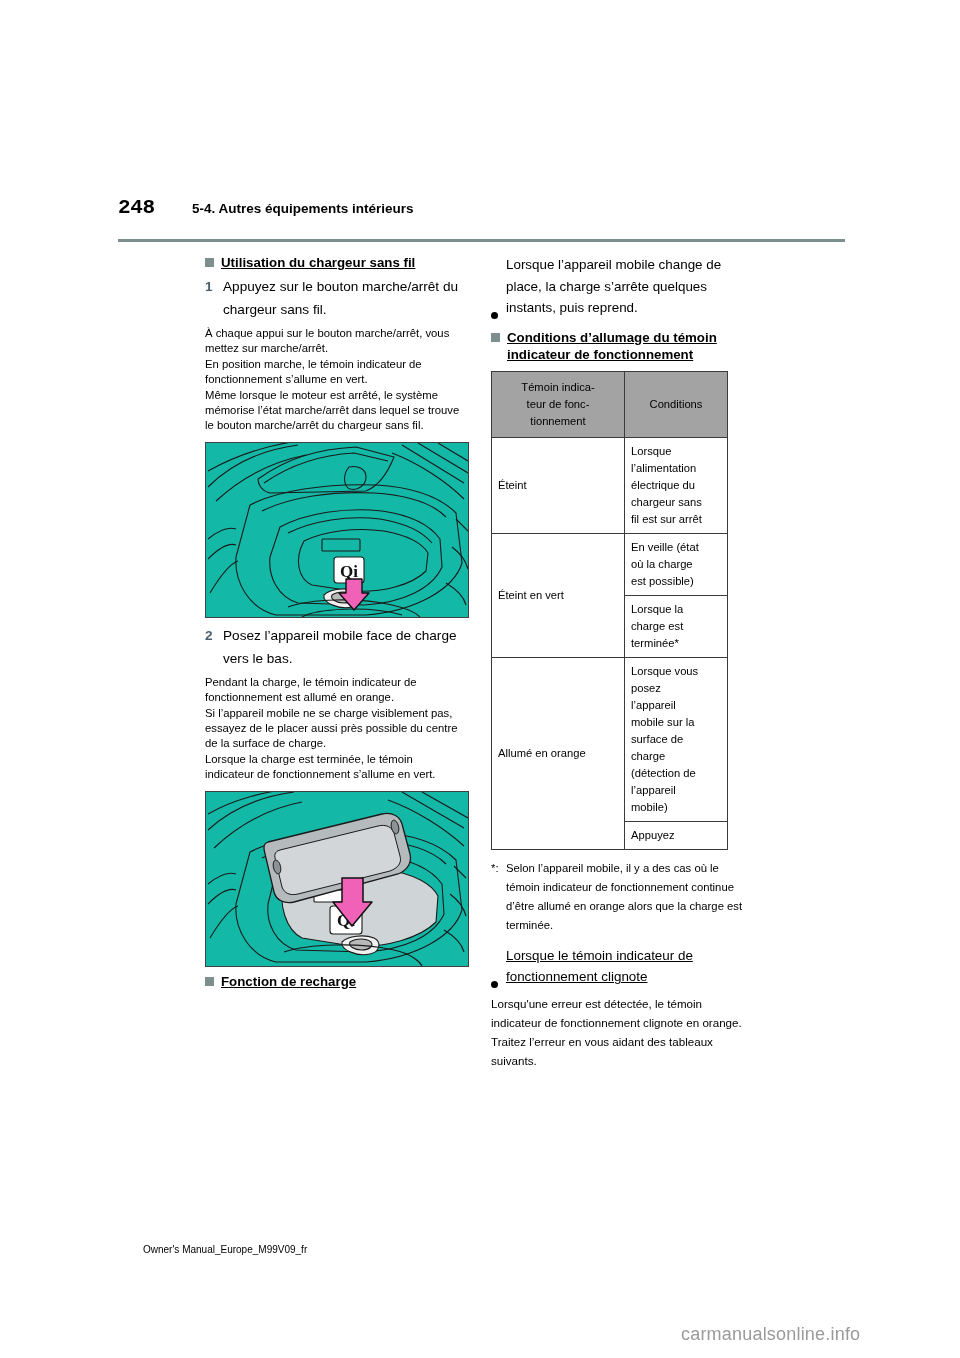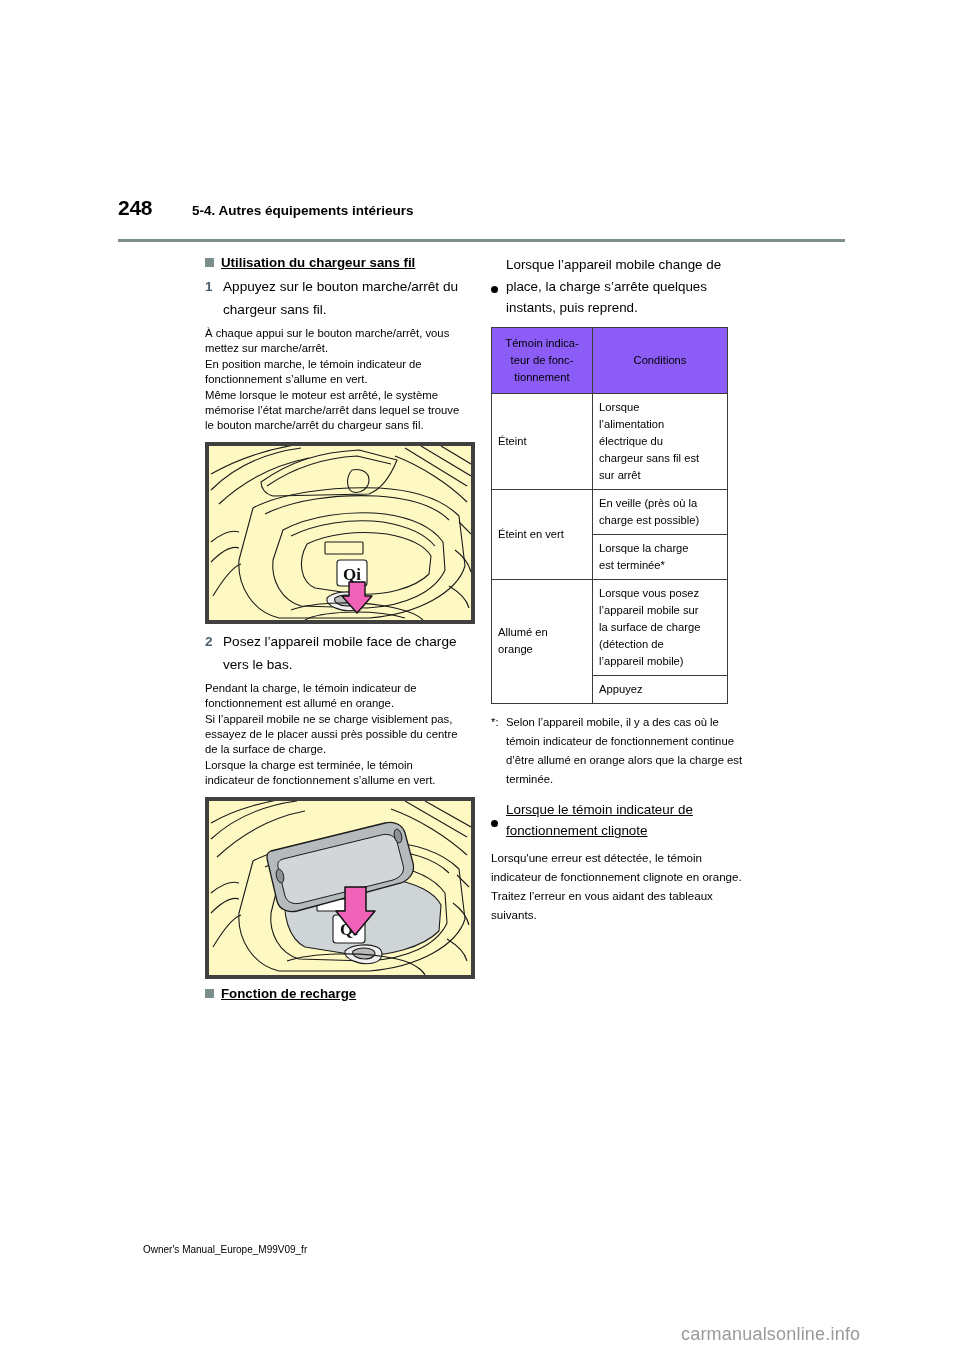--- a/index.html
+++ b/index.html
@@ -24,20 +24,21 @@
     width: 730px;
     height: 34px;
     display: flex;
     align-items: baseline;
   }
   #page-number {
     font-size: 21px;
     font-weight: bold;
     letter-spacing: -0.3px;
     width: 74px;
+    font-family: Liberation Mono, monospace;
   }
   #header-section {
     font-size: 13.5px;
     font-weight: bold;
   }
   #header-rule {
     position: absolute;
     left: 118px;
     top: 239px;
     width: 727px;
@@ -89,21 +90,21 @@
   .num-step .step-text { flex: 1 1 auto; }
 
   .body-small {
     font-size: 11.3px;
     line-height: 15.4px;
     margin: 5px 0 0 0;
   }
 
   .bullet-item {
     display: flex;
-    align-items: center;
+    align-items: flex-end;
     font-size: 13.4px;
     line-height: 21.5px;
     margin-bottom: 3px;
   }
   .bullet-item .dot {
     flex: 0 0 auto;
     width: 7px;
     height: 7px;
     border-radius: 50%;
     background: #000;
@@ -119,22 +120,22 @@
     margin-top: 9px;
   }
   .footnote .fn-mark {
     flex: 0 0 auto;
     width: 15px;
   }
   .footnote .fn-text { flex: 1 1 auto; }
 
   
   .figure {
-    border: 4px solid #404040;
-    background: #fef9c3;
+    border: 1px solid #404040;
+    background: #14b8a6;
     width: 262px;
     height: 174px;
     margin: 8px 0 6px 0;
     overflow: hidden;
   }
   .figure svg { display: block; }
 
   
   table.cond-table {
     border-collapse: collapse;
@@ -145,23 +146,23 @@
   table.cond-table td, table.cond-table th {
     border: 1px solid #3b3b3b;
     font-size: 11.2px;
     line-height: 17px;
     padding: 5px 21px 5px 6px;
     vertical-align: middle;
     font-weight: normal;
     text-align: left;
   }
   table.cond-table th {
-    background: #8b5cf6;
+    background: #a3a3a3;
     text-align: center;
-    padding: 7px 4px;
+    padding: 7px 20px;
   }
   table.cond-table th.col-indicator { width: 92px; }
   table.cond-table td.col-indicator { width: 92px; }
 
   
   #footer-text {
     position: absolute;
     left: 143px;
     top: 1236px;
     font-size: 10px;
@@ -321,36 +322,40 @@
 
 </div>
 
 <div class="column" id="right-column">
 
   <div class="bullet-item">
     <span class="dot"></span>
     <span class="bullet-text">Lorsque l’appareil mobile change de place, la charge s’arrête quelques instants, puis reprend.</span>
   </div>
 
+  <div class="sq-heading" style="margin-top:10px;">
+    <span class="sq"></span>
+    <span class="sq-text">Conditions d’allumage du témoin indicateur de fonctionnement</span>
+  </div>
 
   <table class="cond-table">
     <thead>
       <tr>
         <th class="col-indicator">Témoin indica- teur de fonc- tionnement</th>
         <th>Conditions</th>
       </tr>
     </thead>
     <tbody>
       <tr>
         <td class="col-indicator">Éteint</td>
         <td>Lorsque l’alimentation électrique du chargeur sans fil est sur arrêt</td>
       </tr>
       <tr>
         <td class="col-indicator" rowspan="2">Éteint en vert</td>
-        <td>En veille (près où la charge est possible)</td>
+        <td>En veille (état où la charge est possible)</td>
       </tr>
       <tr>
         <td>Lorsque la charge est terminée*</td>
       </tr>
       <tr>
         <td class="col-indicator" rowspan="2">Allumé en orange</td>
         <td>Lorsque vous posez l’appareil mobile sur la surface de charge (détection de l’appareil mobile)</td>
       </tr>
       <tr>
         <td>Appuyez</td>

